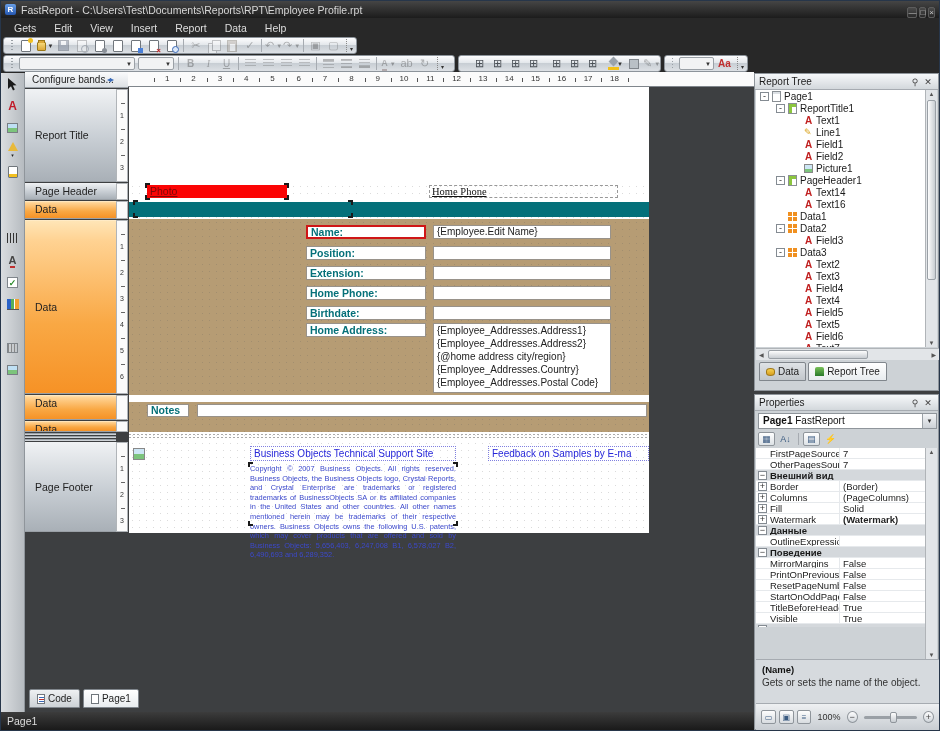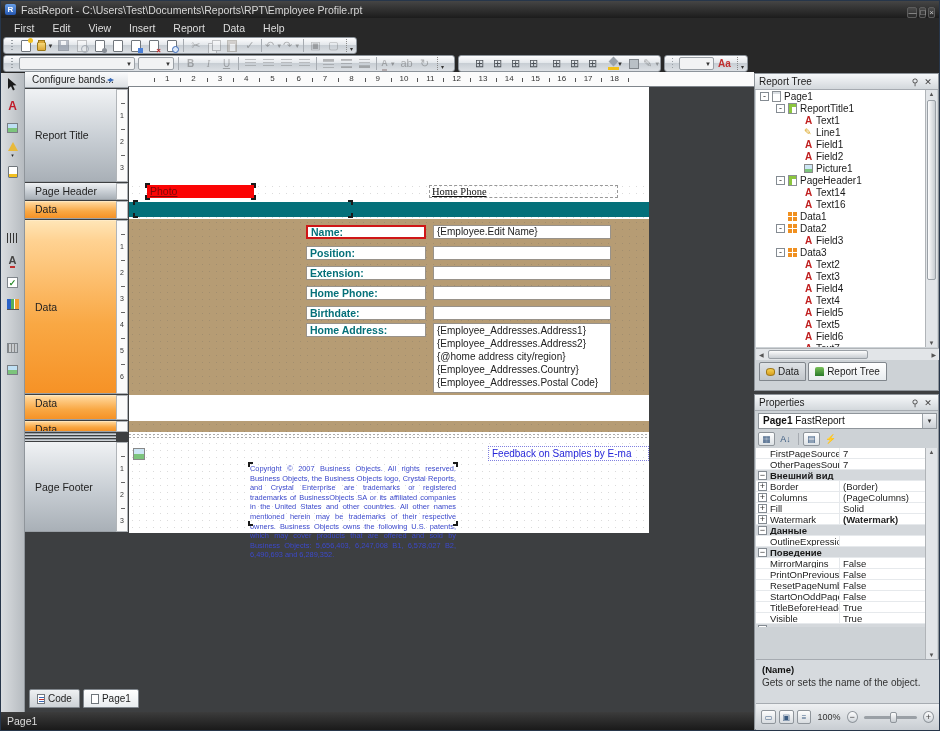--- a/index.html
+++ b/index.html
@@ -115,21 +115,21 @@
   #b-div .dot1,#b-div .dot2{position:absolute;left:0;width:520px;height:1px;background:repeating-linear-gradient(90deg,#aaa 0 2px,transparent 2px 4px);}
   #b-div .dot1{top:2px;}#b-div .dot2{top:5px;}
   #b-ft{top:353px;height:93px;background-color:#fff;}
   #titlebox{position:absolute;left:4px;top:2px;width:246px;height:26px;background:#fff;border:1px solid #e0d5cd;}
   #titletext{font-size:20px;font-weight:bold;font-style:italic;color:#c2a273;padding:1px 0 0 4px;white-space:nowrap;}
   #greenline{position:absolute;left:4px;top:37px;width:254px;height:0;border-top:2px solid #107a10;}
   .maroon{position:absolute;top:44px;height:13px;background:#6e0d12;border:1px solid #3c0508;}
   #mar1{left:2px;width:54px;}#mar2{left:57px;width:52px;}
   #picbox{position:absolute;left:299px;top:2px;width:218px;height:82px;background:#fff;border:1px solid #4f9b4f;}
   .picicon{position:absolute;width:12px;height:12px;border:1px solid #888;background:linear-gradient(#cde6f5 0 55%,#7cc47c 55%);}
-  #photobox{position:absolute;left:18px;top:2px;width:107px;height:13px;background:#fb0404;}
+  #photobox{position:absolute;left:18px;top:2px;width:140px;height:13px;background:#fb0404;}
   #photobox span{font-size:10.5px;color:#7d0808;text-decoration:underline;padding-left:3px;line-height:13px;display:block;}
   #hpbox{position:absolute;left:300px;top:2px;width:189px;height:13px;border:1px dashed #999;}
   #hpbox span{font-family:"Liberation Serif",serif;font-size:10.5px;color:#111;text-decoration:underline;padding-left:2px;line-height:12px;display:block;}
   #d1sel{position:absolute;left:6px;top:2px;width:216px;height:14px;}
   .flabel{position:absolute;left:177px;width:120px;height:14px;background:#fff;border:1px solid #98928a;font-size:10.5px;font-weight:bold;color:#057079;line-height:12px;padding-left:3px;}
   .flabel.fsel{border:2px solid #cf1616;line-height:10px;}
   .fvalue{position:absolute;left:304px;width:178px;height:14px;background:#fff;border:1px solid #98928a;font-size:10px;color:#222;line-height:12px;padding-left:3px;}
   .faddr{height:70px;line-height:13px;}
   .faddr div{height:13px;white-space:nowrap;}
   #notesbox{position:absolute;left:18px;top:9px;width:42px;height:13px;background:#fff;border:1px solid #98928a;font-size:10.5px;font-weight:bold;color:#057079;line-height:11px;padding-left:3px;}
@@ -207,21 +207,21 @@
 
 <div id="win">
 
   <div id="titlebar">
     <div id="appicon">R</div>
     <div id="wtitle">FastReport - C:\Users\Test\Documents\Reports\RPT\Employee Profile.rpt</div>
     <span id="winbtns"><span class="winbtn">—</span><span class="winbtn">□</span><span class="winbtn">×</span></span>
   </div>
 
   <div id="menubar">
-      <div class="mitem">First</div>
+      <div class="mitem">Gets</div>
       <div class="mitem">Edit</div>
       <div class="mitem">View</div>
       <div class="mitem">Insert</div>
       <div class="mitem">Report</div>
       <div class="mitem">Data</div>
       <div class="mitem">Help</div>
     </div>
 
   <div id="row1" class="tbrow">
     <div id="tb-main" class="toolbar" style="left:2px;width:354px;">
@@ -585,30 +585,36 @@
           <div class="fvalue" style="top: 87px;"></div>
           <div class="fvalue faddr" style="top: 104px;">
             <div>{Employee_Addresses.Address1}</div>
             <div>{Employee_Addresses.Address2}</div>
             <div>{@home address city/region}</div>
             <div>{Employee_Addresses.Country}</div>
             <div>{Employee_Addresses.Postal Code}</div>
           </div>
         </div>
 
+      <div id="b-d4" class="pband">
+        <div id="d4strip"></div>
+        <div id="notesbox">Notes</div>
+        <div id="noteslong"></div>
+      </div>
 
       <div id="b-d5" class="pband"></div>
 
       <div id="b-div" class="pband">
         <div class="dot1"></div>
         <div class="dot2"></div>
       </div>
 
       <div id="b-ft" class="pband">
         <span id="ftpic" class="picicon"></span>
+        <div id="supportbox">Business Objects Technical Support Site</div>
         <div id="feedbackbox">Feedback on Samples by E-ma</div>
         <div id="copyright">Copyright ©  2007  Business Objects. All rights reserved. Business Objects, the Business Objects logo, Crystal Reports, and Crystal Enterprise are trademarks or registered trademarks of BusinessObjects SA or its affiliated companies in the United States and other countries. All other names mentioned herein may be trademarks of their respective owners. Business Objects owns the following U.S. patents, which may cover products that are offered and sold by Business Objects: 5,656,403, 6,247,008 B1, 6,578,027 B2, 6,490,693 and 6,289,352.<i class="hd tl"></i><i class="hd tr"></i><i class="hd bl"></i><i class="hd br"></i></div>
       </div>
 
     </div>
   </div>
 
   <div id="rightcol">
 
     <div id="treepanel" class="panel">

